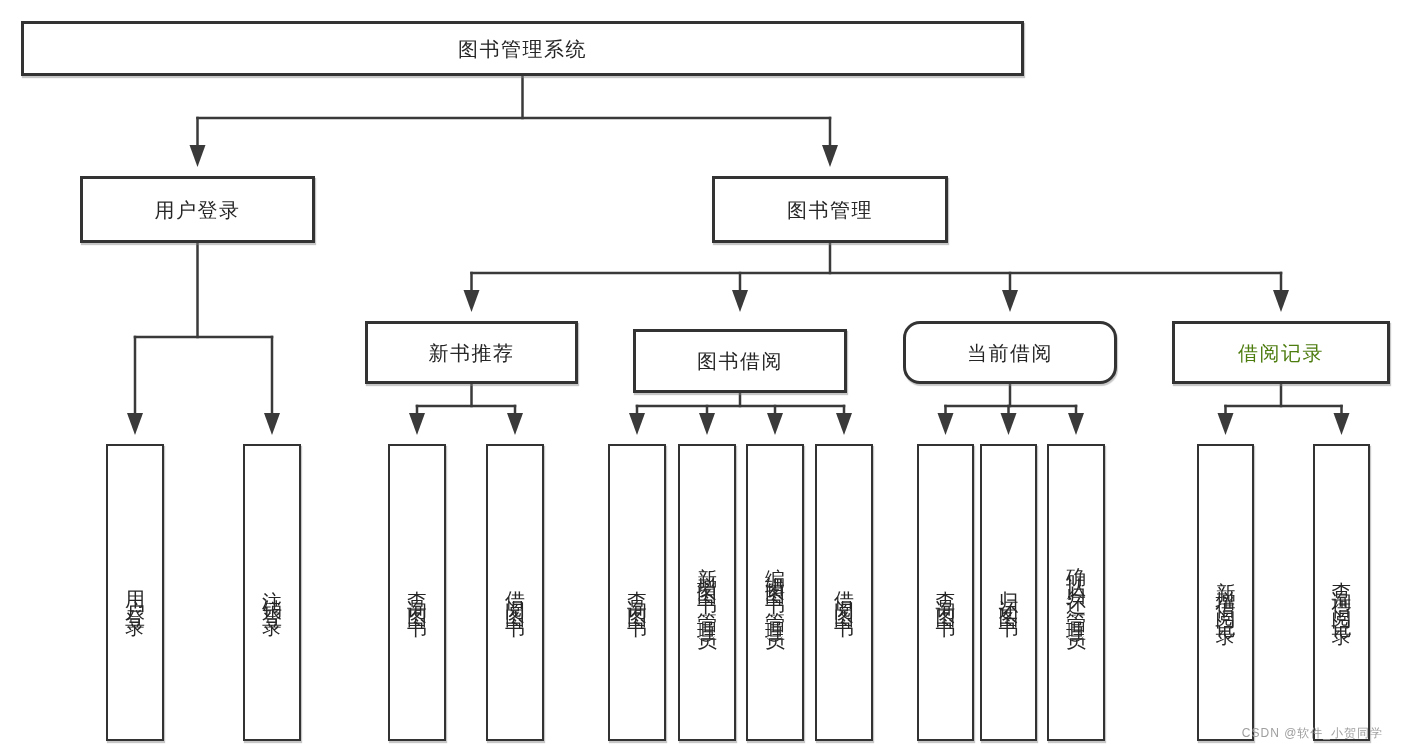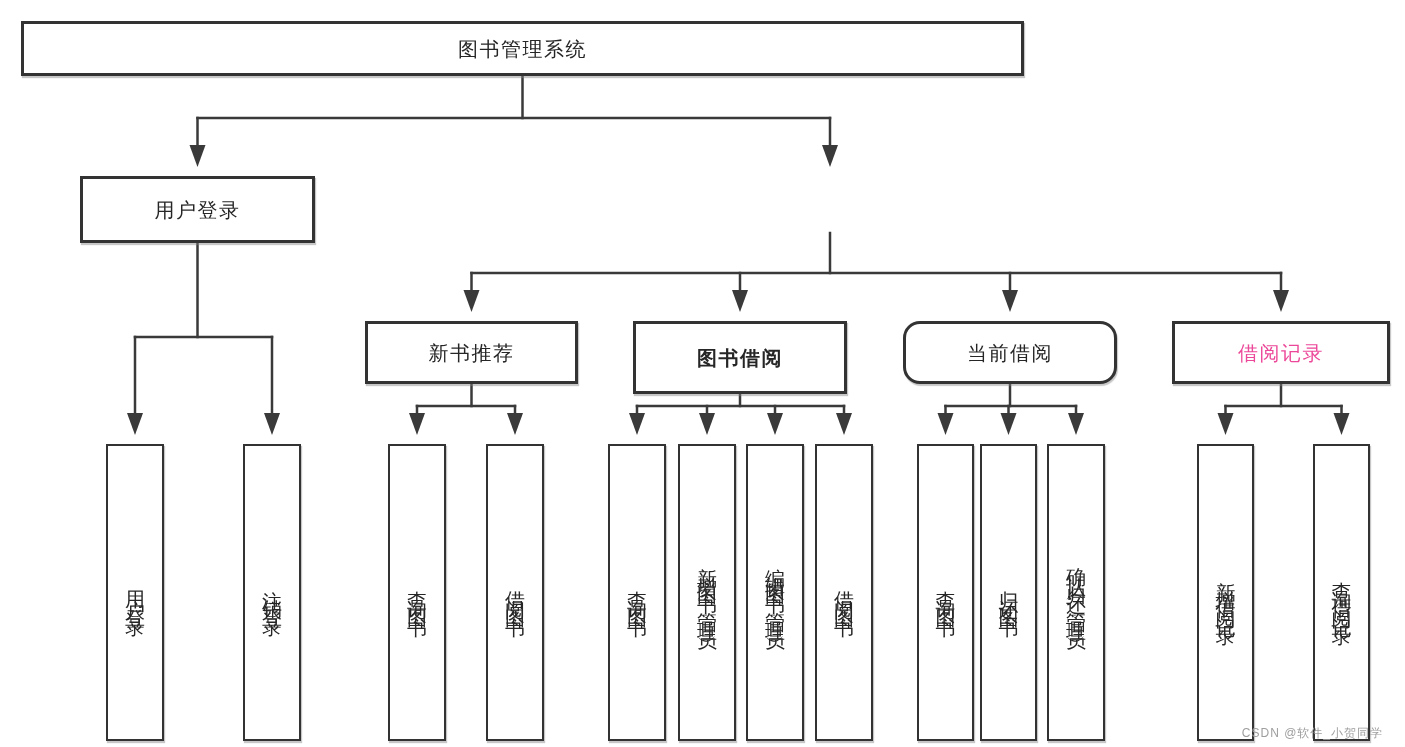--- a/index.html
+++ b/index.html
@@ -84,31 +84,34 @@
       <polygon points="1333.5,413 1349.5,413 1341.5,435" fill="#3a3a3a"></polygon>
     </svg>
 
   <div id="wm" style="color: rgb(158, 158, 158);">CSDN @软件_小贺同学</div>
 <div class="node" style="left: 21px; top: 13px; width: 1003px; height: 55px; border-color: rgb(51, 51, 51);">
       <span class="lbl" style="color: rgb(38, 38, 38);">图书管理系统</span>
     </div>
     <div class="node" style="left: 80px; top: 168px; width: 235px; height: 67px; border-color: rgb(51, 51, 51);">
       <span class="lbl" style="color: rgb(38, 38, 38);">用户登录</span>
     </div>
+    <div class="node" style="left: 712px; top: 168px; width: 236px; height: 67px; border-color: rgb(51, 51, 51);">
+      <span class="lbl" style="color: rgb(38, 38, 38);">图书管理</span>
+    </div>
     <div class="node" style="left: 365px; top: 313px; width: 213px; height: 63px; border-color: rgb(51, 51, 51);">
       <span class="lbl" style="color: rgb(38, 38, 38); text-align: center;">新书推荐</span>
     </div>
-    <div class="node" style="left: 633px; top: 313px; width: 214px; height: 73px; border-color: rgb(51, 51, 51); font-weight: bold;">
+    <div class="node" style="left: 633px; top: 321px; width: 214px; height: 64px; border-color: rgb(51, 51, 51);">
       <span class="lbl" style="color: rgb(38, 38, 38);">图书借阅</span>
     </div>
     <div class="node" style="left: 903px; top: 313px; width: 214px; height: 63px; border-color: rgb(51, 51, 51); border-radius: 17px;">
       <span class="lbl" style="color: rgb(38, 38, 38);">当前借阅</span>
     </div>
     <div class="node" style="left: 1172px; top: 313px; width: 218px; height: 63px; border-color: rgb(51, 51, 51);">
-      <span class="lbl" style="color: #ec4899;">借阅记录</span>
+      <span class="lbl" style="color: #4d7c0f;">借阅记录</span>
     </div>
     <div class="node vertical" style="left: 106px; top: 436px; width: 58px; height: 297px; border-color: rgb(51, 51, 51);">
       <span class="lbl" style="color: rgb(38, 38, 38);">用户登录</span>
     </div>
     <div class="node vertical" style="left: 243px; top: 436px; width: 58px; height: 297px; border-color: rgb(51, 51, 51);">
       <span class="lbl" style="color: rgb(38, 38, 38);">注销登录</span>
     </div>
     <div class="node vertical" style="left: 388px; top: 436px; width: 58px; height: 297px; border-color: rgb(51, 51, 51);">
       <span class="lbl" style="color: rgb(38, 38, 38);">查询图书</span>
     </div>

